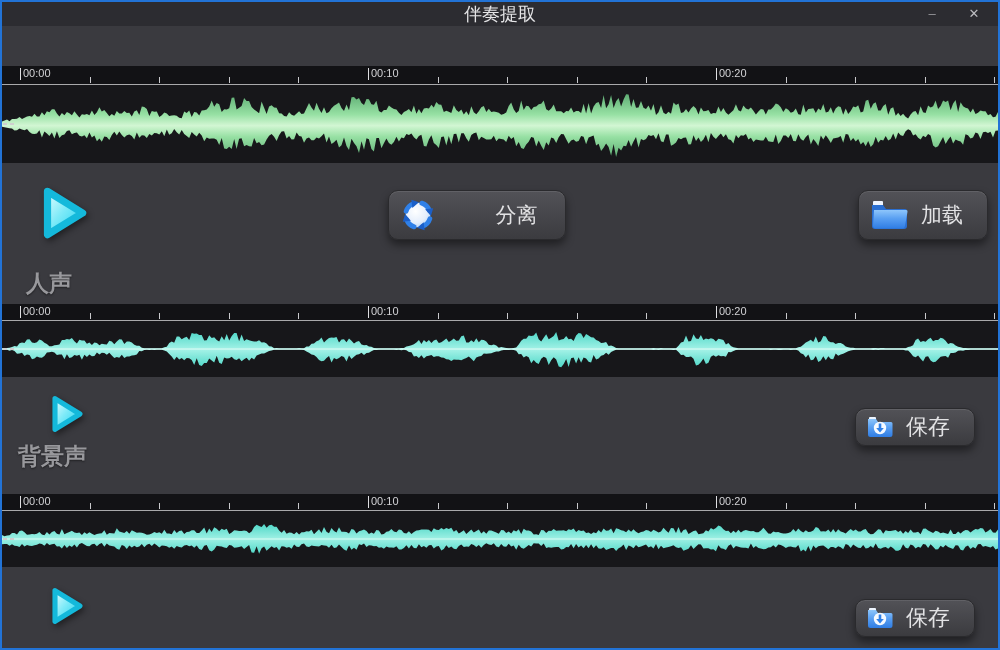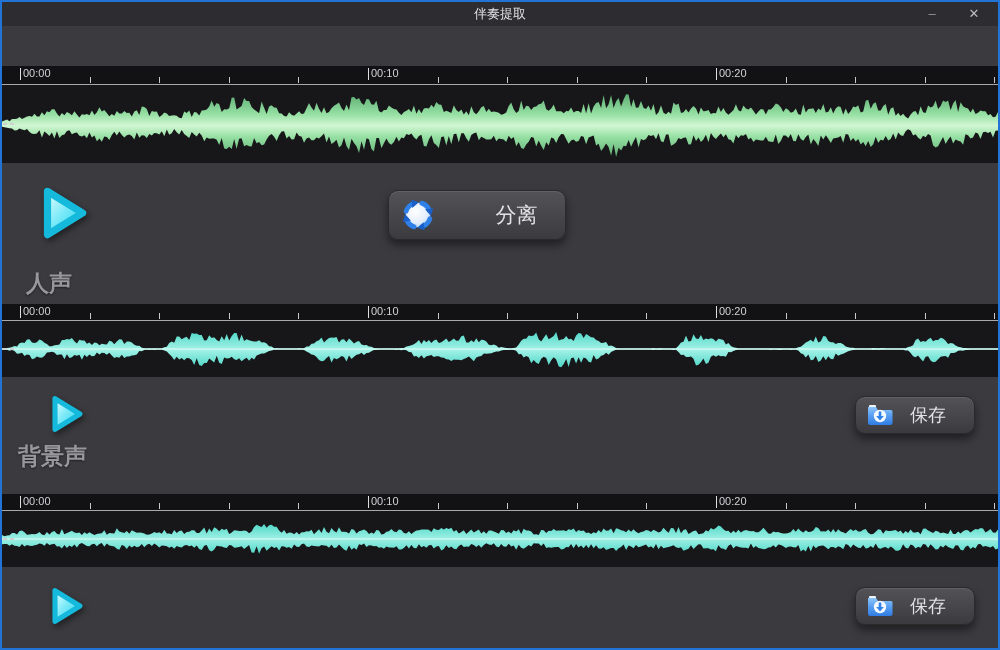--- a/index.html
+++ b/index.html
@@ -4,21 +4,21 @@
 <style>
   html,body{margin:0;padding:0;background:#1e1e22;}
   *{box-sizing:border-box;}
   body{font-family:"Liberation Sans","DejaVu Sans",sans-serif;}
   .app{position:relative;width:1000px;height:650px;background:#3a3a3f;
        border:2px solid #2273d6;overflow:hidden;}
   .abs{position:absolute;}
 
   
   .titlebar{top:0;left:0;right:0;height:24px;background:#2c2c31;}
-  .title{width:100%;text-align:center;line-height:24px;font-size:13px;color:#e4e4e6;}
+  .title{width:100%;text-align:center;line-height:24px;font-size:18px;color:#e4e4e6;}
   .winbtn{top:0;height:24px;width:32px;text-align:center;line-height:23px;font-size:13px;cursor:default;}
   .minimize{right:50px;color:#97979b;}
   .close{right:8px;color:#bcbcc0;}
 
   
   .filehdr{top:24px;left:0;right:0;height:40px;background:#232327;}
   .filehdr span{display:block;padding:6px 0 0 16px;font-size:24px;font-weight:bold;
                 color:#c7c7c9;letter-spacing:.5px;white-space:nowrap;
                 text-shadow:0 1px 2px rgba(0,0,0,.6);}
 
@@ -45,21 +45,21 @@
   .lbl-bg{top:439px;left:16px;}
 
   
   .pushbtn{display:flex;align-items:center;border-radius:10px;
            background:linear-gradient(#525257,#3b3b3f);
            border:1px solid #2a2a2d;
            box-shadow:0 5px 8px rgba(0,0,0,.45), inset 0 1px 0 rgba(255,255,255,.09);
            color:#e2e2e4;cursor:pointer;}
   .btn-separate{top:188px;left:386px;width:178px;height:50px;padding:0 14px 0 10px;font-size:21px;gap:45px;}
   .btn-load{top:188px;left:856px;width:130px;height:50px;padding:0 12px 0 10px;font-size:21px;}
-  .btn-save{width:120px;height:38px;padding:0 12px 0 10px;font-size:18px;}
+  .btn-save{width:120px;height:38px;padding:0 12px 0 10px;font-size:22px;margin-top:12px;}
   .btn-save1{top:394px;left:853px;}
   .btn-save2{top:585px;left:853px;}
   .pushbtn .cap{flex:1;text-align:center;}
   .pushbtn .ic{flex:0 0 auto;display:flex;align-items:center;}
 
   
   .playbtn{cursor:pointer;background:none;border:none;padding:0;
            filter:drop-shadow(2px 3px 3px rgba(0,0,0,.45));}
   .play1{top:180px;left:30px;width:62px;height:62px;}
   .play2{top:390px;left:42px;width:44px;height:44px;}
@@ -155,20 +155,30 @@
           <path d="M13 4 l8 2.5 l-7 6 z"></path>
           <path d="M36 13 l-2.5 8 l-6 -7 z"></path>
           <path d="M27 36 l-8 -2.5 l7 -6 z"></path>
           <path d="M4 27 l2.5 -8 l6 7 z"></path>
         </g>
       </svg>
     </span>
     <span class="cap">分离</span>
   </div>
 
+  <div class="abs pushbtn btn-load">
+    <span class="ic">
+      <svg viewBox="0 0 40 34" width="40" height="34">
+        <rect x="4" y="3" width="10" height="6" rx="1" fill="#eef5ff"></rect>
+        <path d="M3 7 h11 l3 4 h19 a2 2 0 0 1 2 2 v15 a3 3 0 0 1 -3 3 H6 a3 3 0 0 1 -3 -3 Z" fill="#2a6fd2"></path>
+        <path d="M5 12 h32 a1.5 1.5 0 0 1 1.5 1.8 L36 28 a3 3 0 0 1 -3 2.5 H7 a3 3 0 0 1 -3 -3 Z" fill="url(#grad-folder)"></path>
+      </svg>
+    </span>
+    <span class="cap">加载</span>
+  </div>
 
   <div class="abs seclabel lbl-vocals">人声</div>
 
   <div class="abs timeline tl2">
       <div class="tick-minor" style="left:87.6px"></div>
       <div class="tick-minor" style="left:157.2px"></div>
       <div class="tick-minor" style="left:226.8px"></div>
       <div class="tick-minor" style="left:296.4px"></div>
       <div class="tick-minor" style="left:435.6px"></div>
       <div class="tick-minor" style="left:505.2px"></div>

